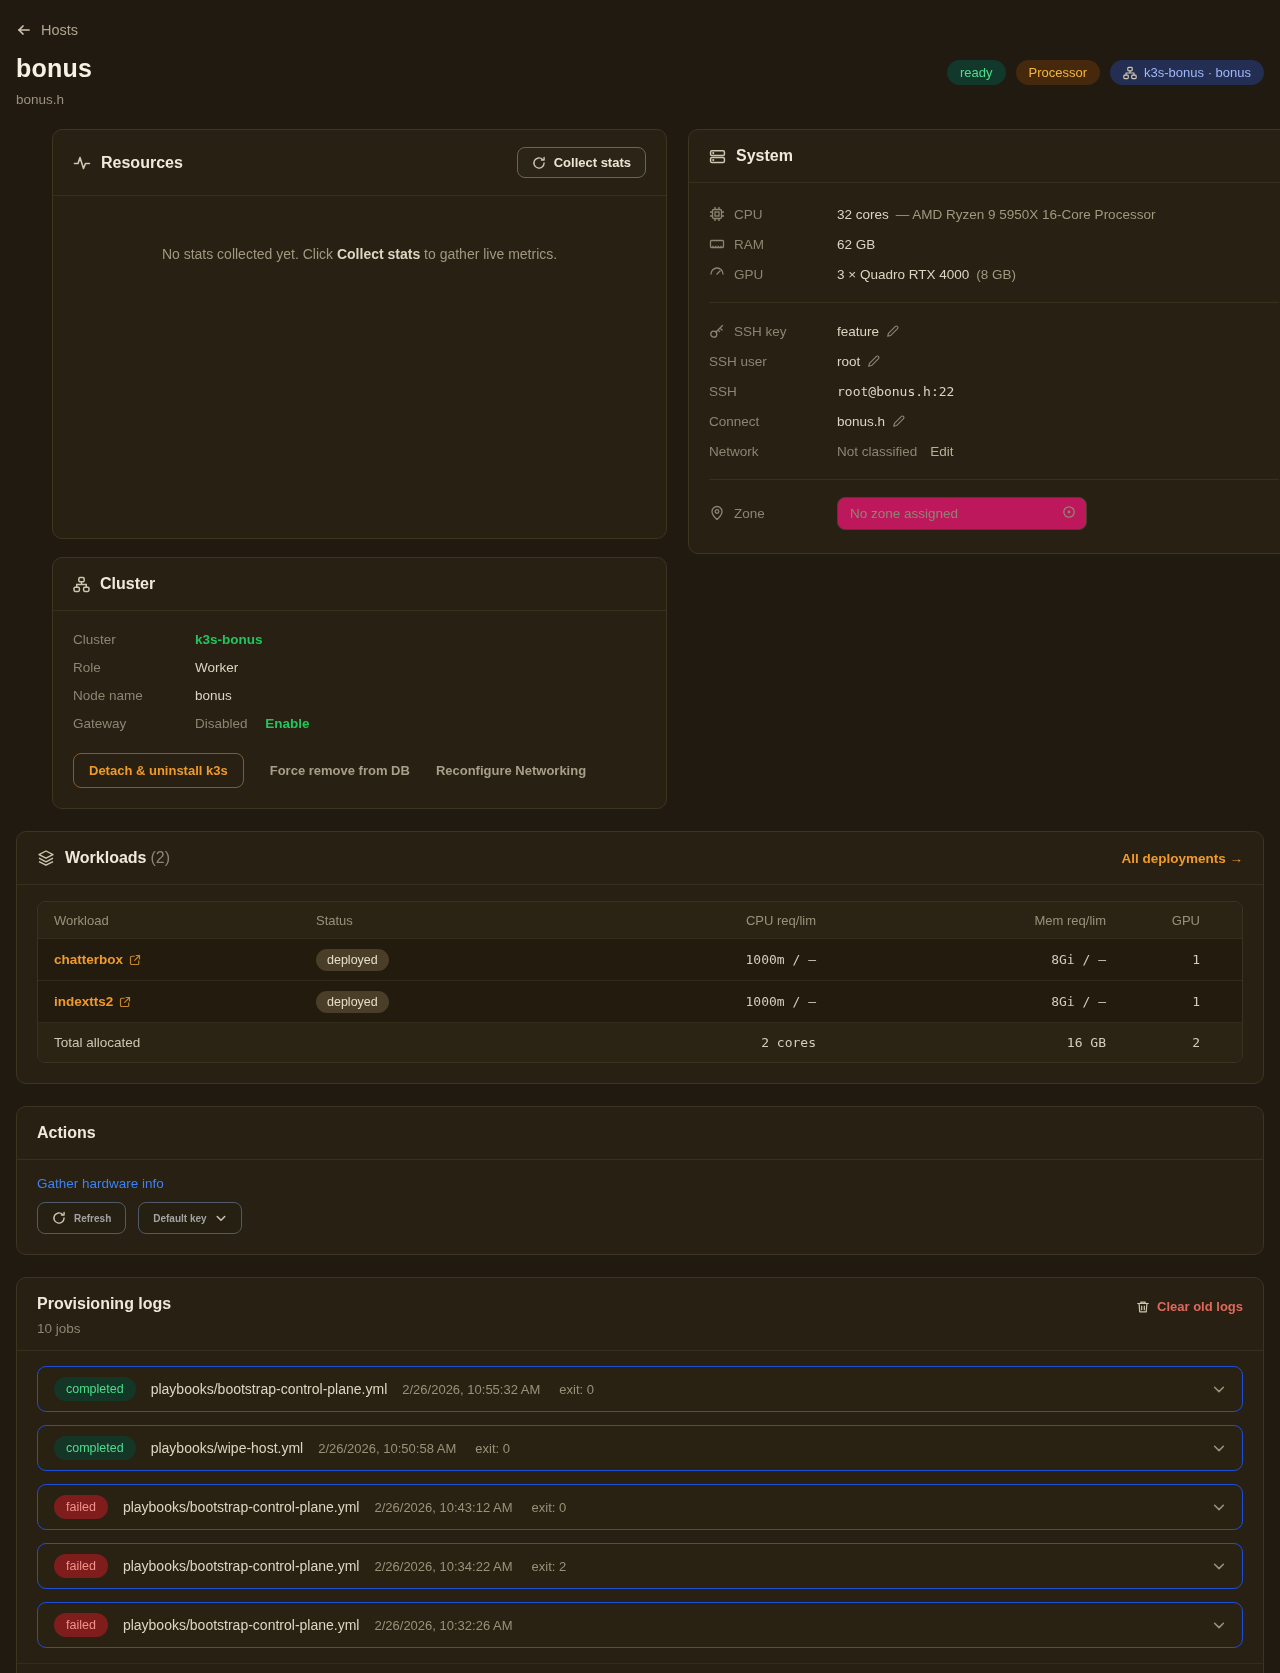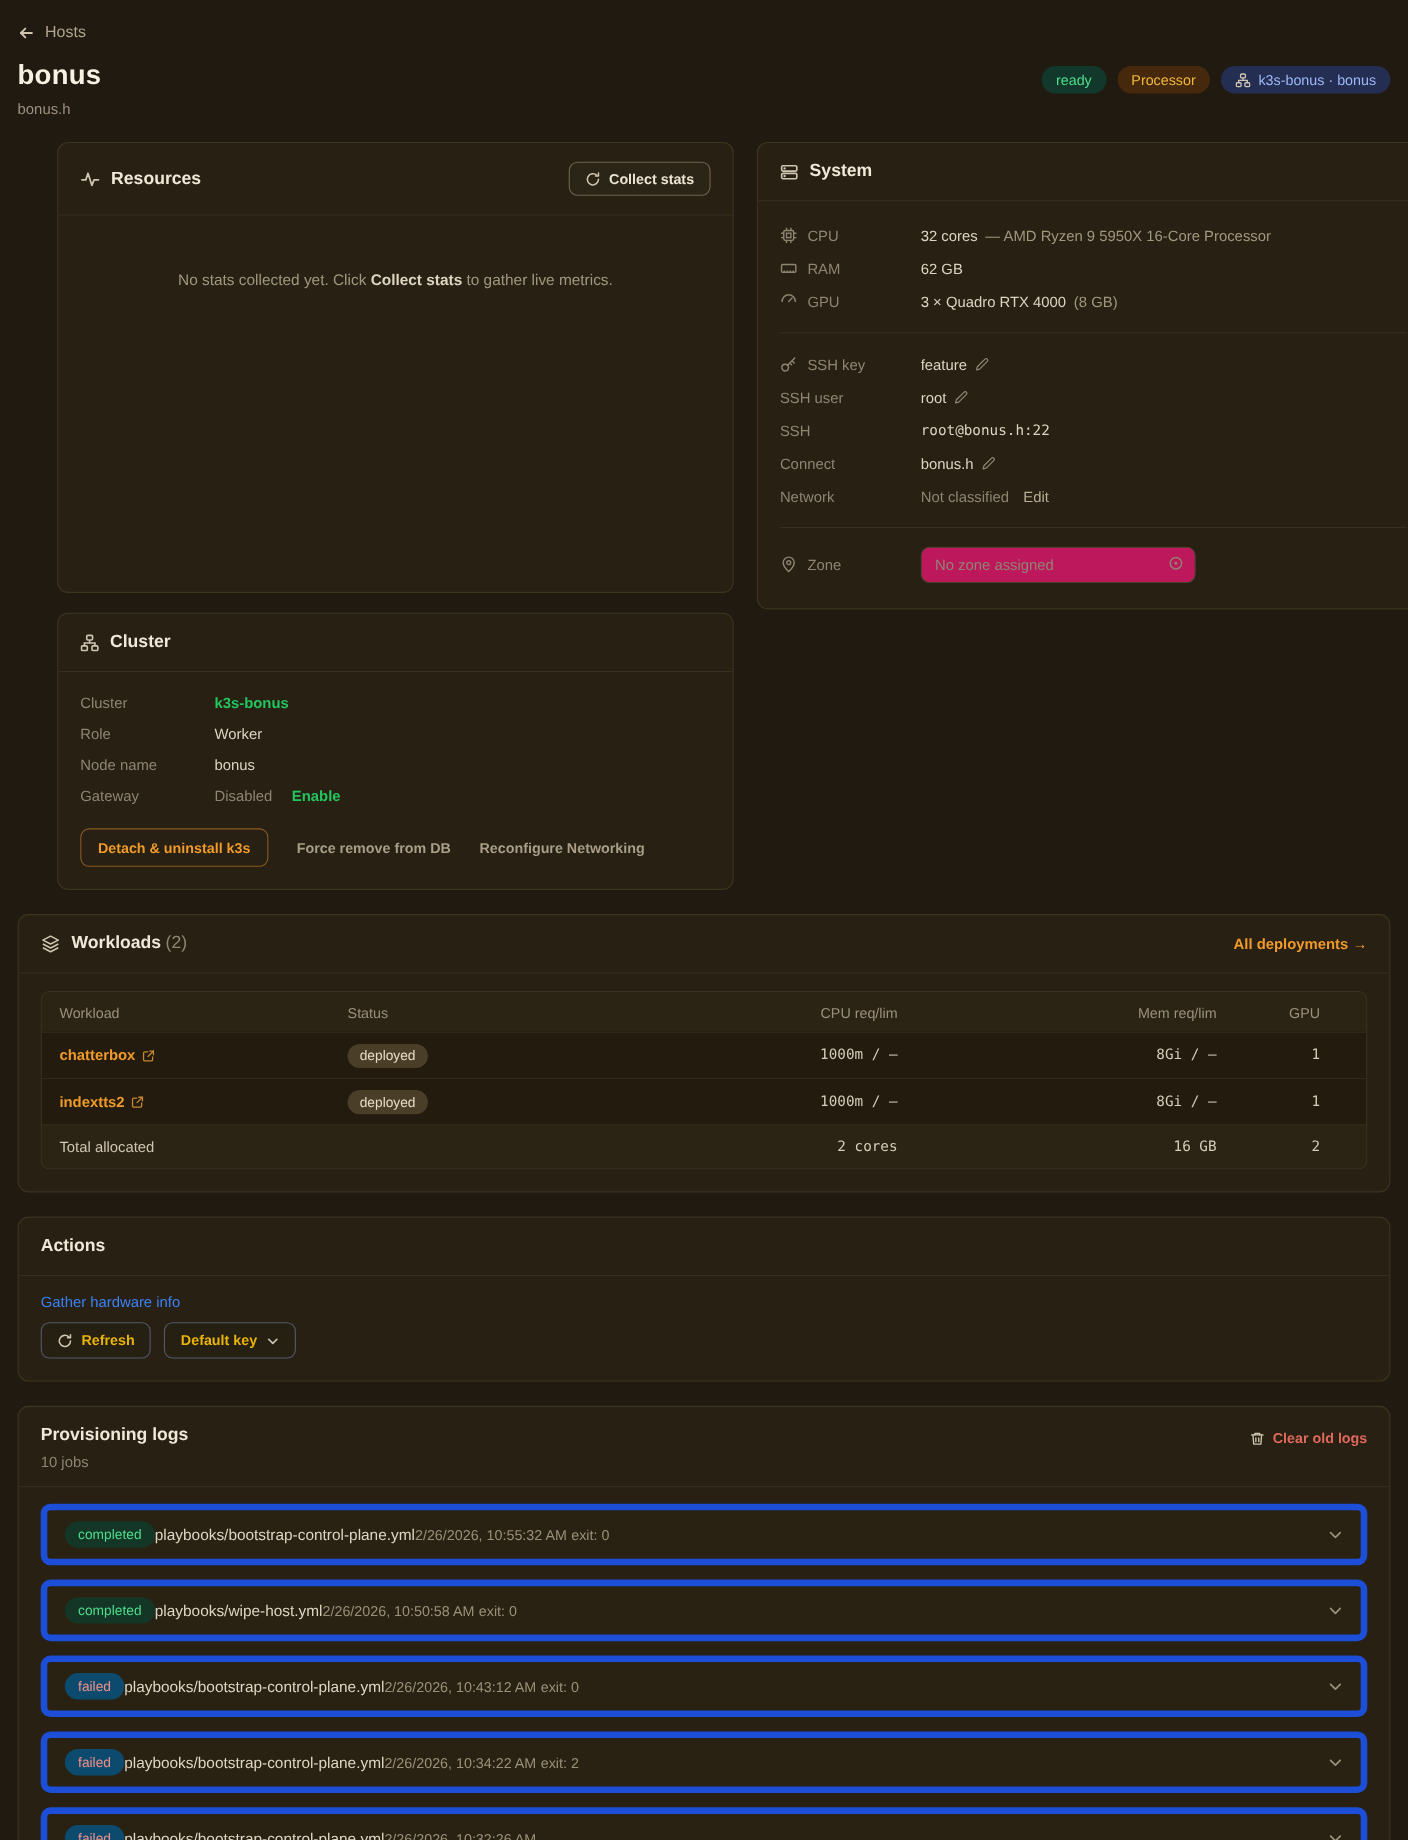--- a/index.html
+++ b/index.html
@@ -80,30 +80,30 @@
   .cell-r { text-align:right; }
   .cell-gpu { text-align:right; padding-right:26px; }
   .num { font-family:"DejaVu Sans Mono", monospace; font-size:13px; color:#d5ccba; }
   .wl-name { color:#f09a2a; font-weight:bold; display:inline-flex; align-items:center; gap:6px; cursor:pointer; }
   .pill-deployed { background:#4a3e28; color:#e6dcc8; border-radius:999px; padding:4px 11px; font-size:12.5px; display:inline-block; }
 
   
   .actions-body { padding:16px 20px 20px; }
   .actions-label { color:#3b82f6; font-size:13.5px; margin-bottom:11px; }
   .actions-buttons { display:flex; gap:12px; }
-  .btn-cool { background:#262013; border:1px solid #515a6b; color:#eab308; padding:8px 14px; font-size:13px; font-weight:bold; }
+  .btn-cool { background:#262013; border:1px solid #515a6b; color:#a3a3a3; padding:8px 14px; font-size:10px; font-weight:bold; }
 
   
   .logs-header { display:flex; justify-content:space-between; align-items:flex-start; padding:17px 20px 14px; border-bottom:1px solid #382f1d; }
   .logs-sub { color:#8f8472; font-size:13.5px; margin-top:8px; }
   .clear-logs { color:#e0685c; font-size:13px; font-weight:bold; display:inline-flex; align-items:center; gap:7px; cursor:pointer; margin-top:4px; }
   .log-list { display:flex; flex-direction:column; gap:13px; margin:15px 20px; }
-  .log-row { display:flex; align-items:center; background:#292213; border:6px solid #1d4ed8; border-radius:9px; padding:10px 16px; min-height:42px; cursor:pointer; }
+  .log-row { display:flex; align-items:center; gap:15px; background:#292213; border:1px solid #1d4ed8; border-radius:9px; padding:10px 16px; min-height:42px; cursor:pointer; }
   .pill-completed { background:#143626; color:#4ddc8c; border-radius:999px; padding:5px 12px; font-size:12.5px; }
-  .pill-failed { background:#0c4a6e; color:#f0918a; border-radius:999px; padding:5px 12px; font-size:12.5px;text-align:center; }
+  .pill-failed { background:#7f1d1d; color:#f0918a; border-radius:999px; padding:5px 12px; font-size:12.5px;text-align:center; }
   .log-playbook { color:#ded5c2; font-size:14px; }
   .log-time { color:#9b9078; font-size:13px; }
   .log-exit { color:#9b9078; font-size:13px; margin-left:4px; }
   .log-chevron { margin-left:auto; color:#9b9078; display:inline-flex; }
 
   .logs-footer { display:flex; justify-content:space-between; align-items:center; border-top:1px solid #352d1c; padding:12px 20px 14px; }
 
   svg { display:block; }
 </style>
 </head>

